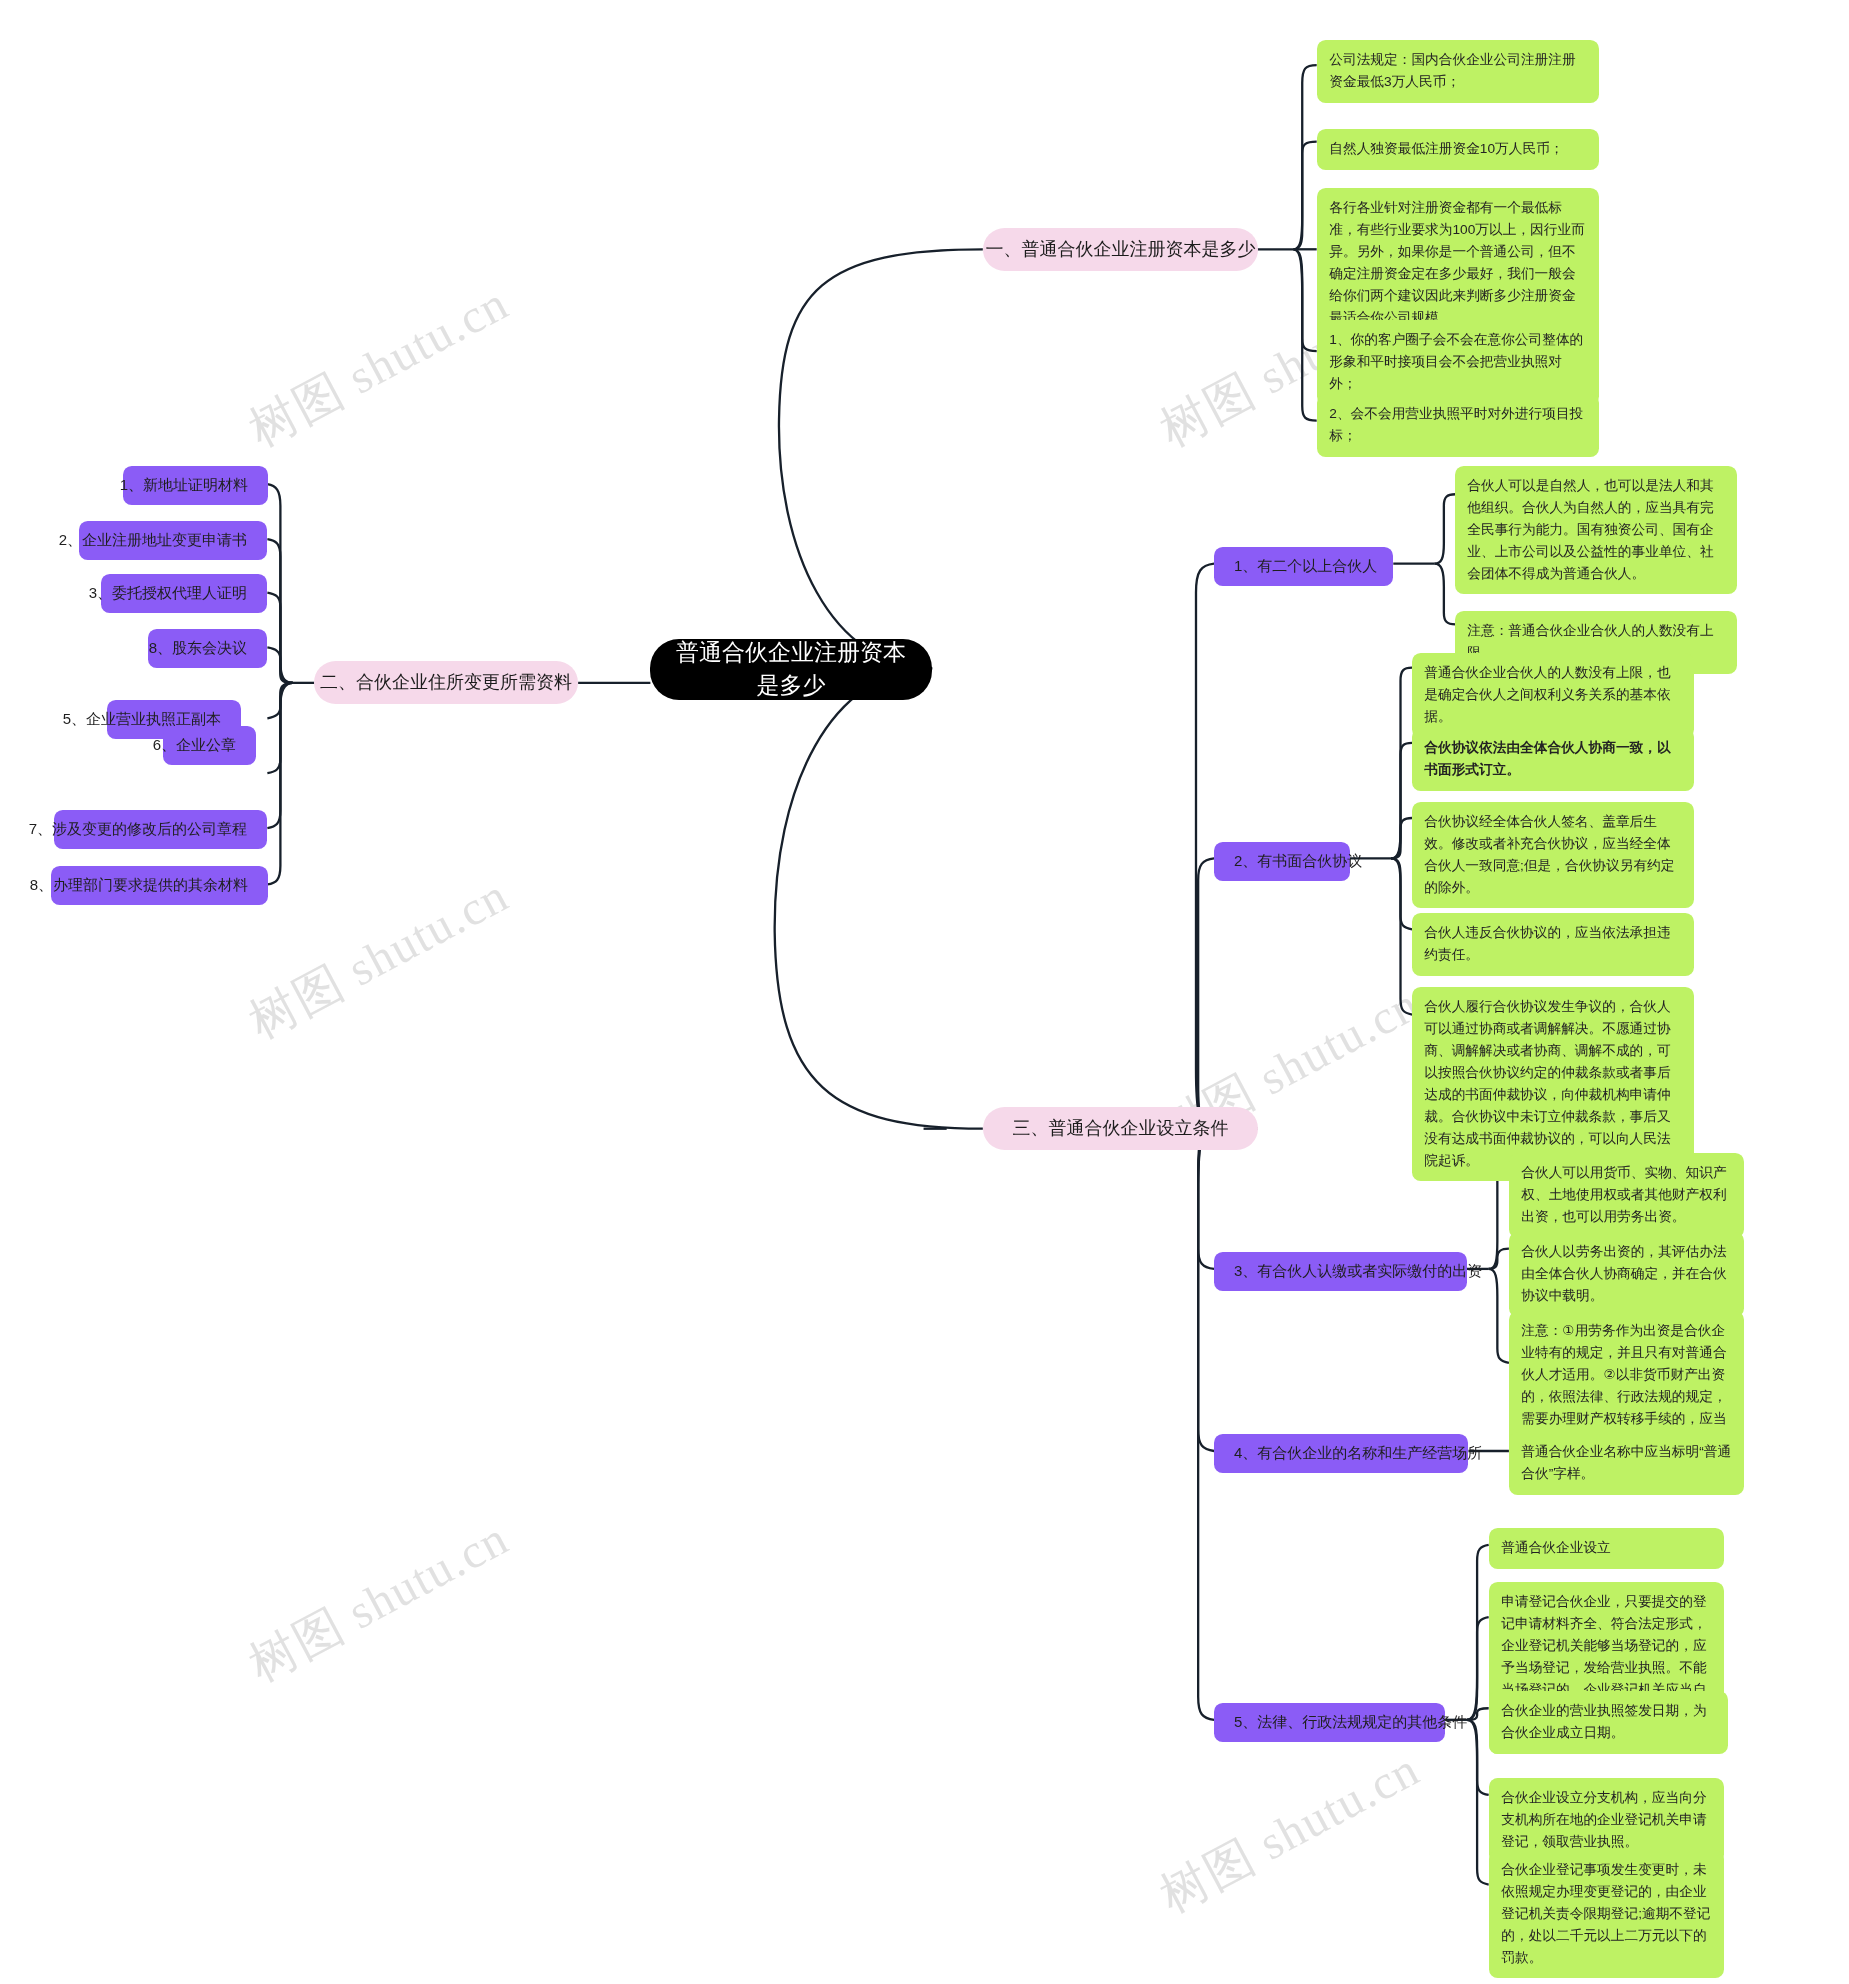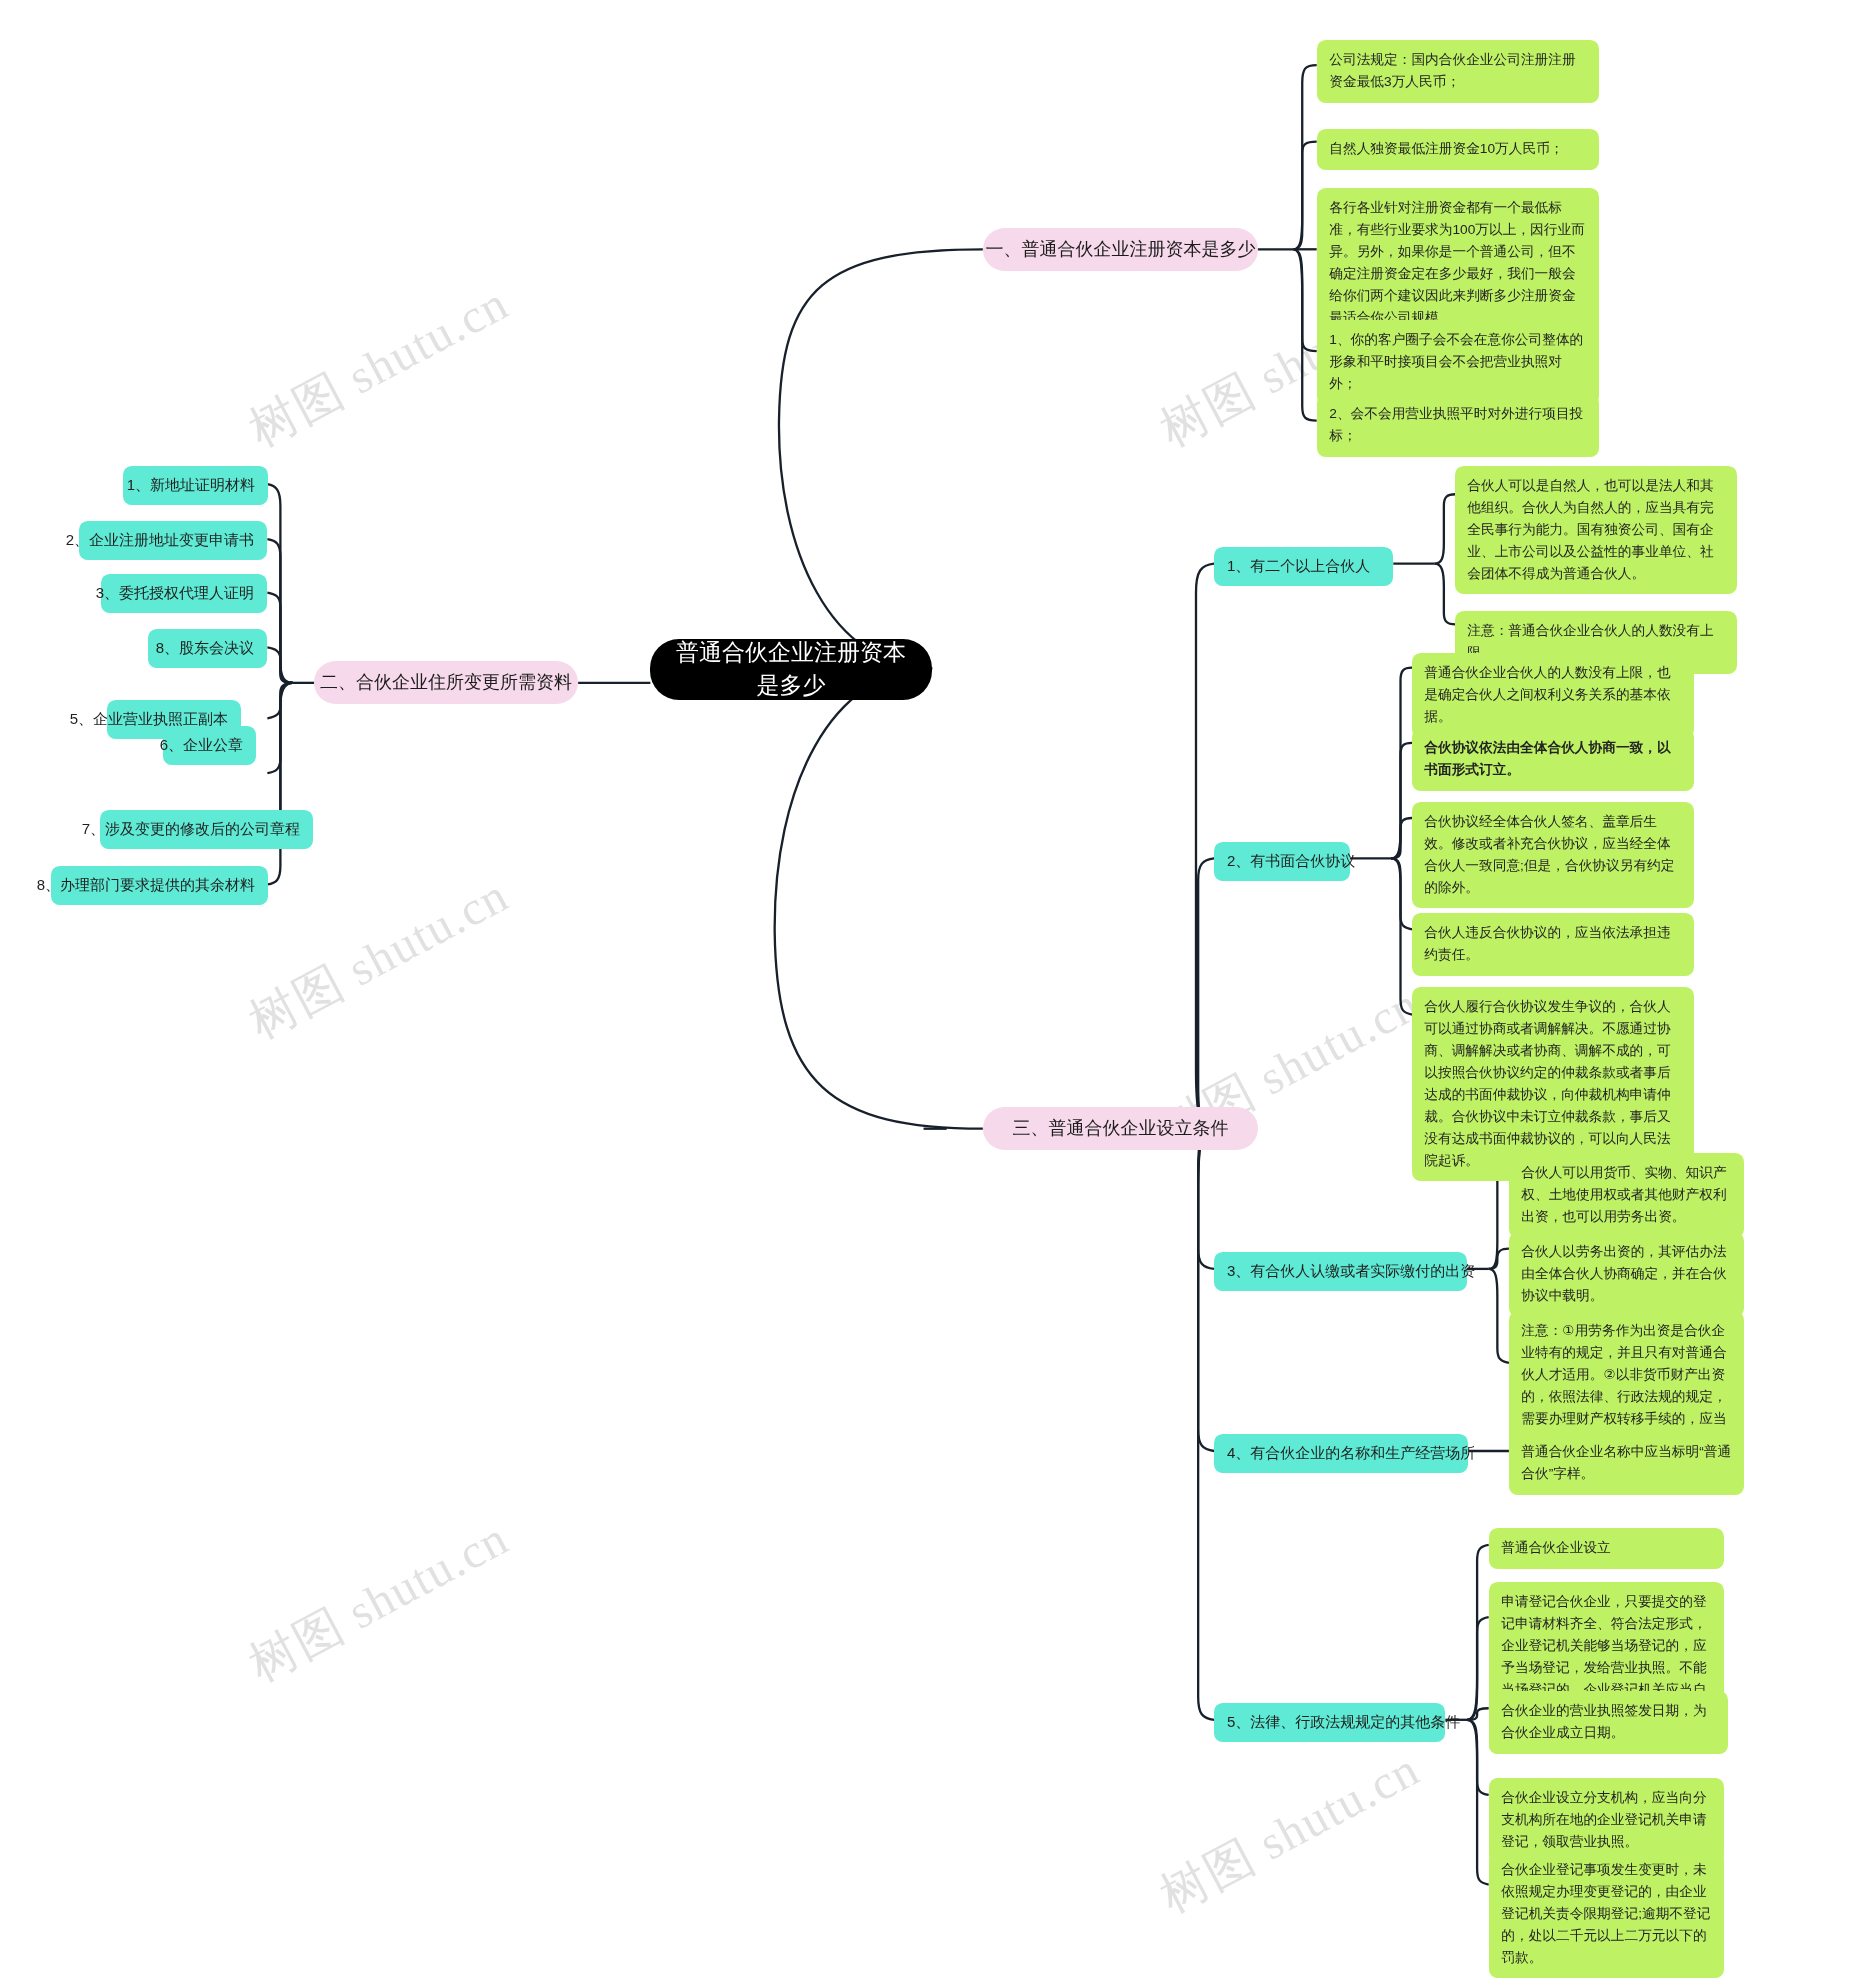--- a/index.html
+++ b/index.html
@@ -67,26 +67,26 @@
     color: #1c1c1c;
     border-radius: 22px;
     font-size: 18px;
     display: flex;
     align-items: center;
     justify-content: center;
     padding: 8.7px 19px;
     white-space: nowrap;
   }
   .topic {
-    background: #5eead4;
+    background: #8b5cf6;
     color: #1f1f1f;
     font-size: 15px;
     display: flex;
     align-items: center;
-    padding: 8px 13px;
+    padding: 8px 20px;
     border-radius: 8.7px;
     white-space: nowrap;
   }
   .topic.right-align { justify-content: flex-end; }
   .leaf {
     background: #bef264;
     color: #232323;
     font-size: 13.7px;
     padding: 9.4px 12.3px;
     border-radius: 8.7px;
@@ -175,21 +175,21 @@
   <div class="node leaf" style="left:1317px; top:394px; width:282px;">2、会不会用营业执照平时对外进行项目投标；</div>
 
   <div class="node branch" style="left:314px; top:661px; width:264px; height:43px;">二、合伙企业住所变更所需资料</div>
 
   <div class="node topic right-align" style="left:123px; top:466px; width:145px;">1、新地址证明材料</div>
   <div class="node topic right-align" style="left:79px; top:521px; width:188px;">2、企业注册地址变更申请书</div>
   <div class="node topic right-align" style="left:101px; top:574px; width:166px;">3、委托授权代理人证明</div>
   <div class="node topic right-align" style="left:148px; top:629px; width:119px;">8、股东会决议</div>
   <div class="node topic right-align" style="left:107px; top:700px; width:134px;">5、企业营业执照正副本</div>
   <div class="node topic right-align" style="left:163px; top:726px; width:93px;">6、企业公章</div>
-  <div class="node topic right-align" style="left:54px; top:810px; width:213px;margin-left:46px;">7、涉及变更的修改后的公司章程</div>
+  <div class="node topic right-align" style="left:54px; top:810px; width:213px;">7、涉及变更的修改后的公司章程</div>
   <div class="node topic right-align" style="left:51px; top:866px; width:217px;">8、办理部门要求提供的其余材料</div>
 
   <div class="node branch" style="left:983px; top:1107px; width:275px; height:43px;">三、普通合伙企业设立条件</div>
 
   <div class="node topic" style="left:1214px; top:547px; width:179px;">1、有二个以上合伙人</div>
   <div class="node leaf" style="left:1455px; top:466px; width:282px;">合伙人可以是自然人，也可以是法人和其他组织。合伙人为自然人的，应当具有完全民事行为能力。国有独资公司、国有企业、上市公司以及公益性的事业单位、社会团体不得成为普通合伙人。</div>
   <div class="node leaf" style="left:1455px; top:611px; width:282px;">注意：普通合伙企业合伙人的人数没有上限。</div>
 
   <div class="node topic" style="left:1214px; top:842px; width:136px;">2、有书面合伙协议</div>
   <div class="node leaf" style="left:1412px; top:653px; width:282px;">普通合伙企业合伙人的人数没有上限，也是确定合伙人之间权利义务关系的基本依据。</div>

